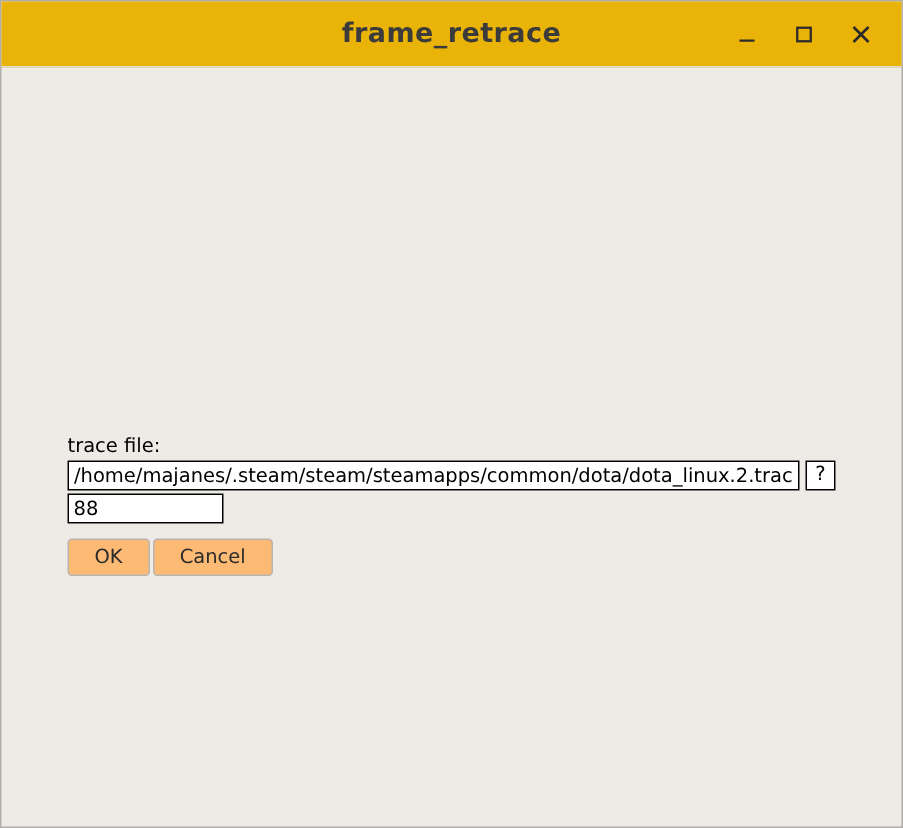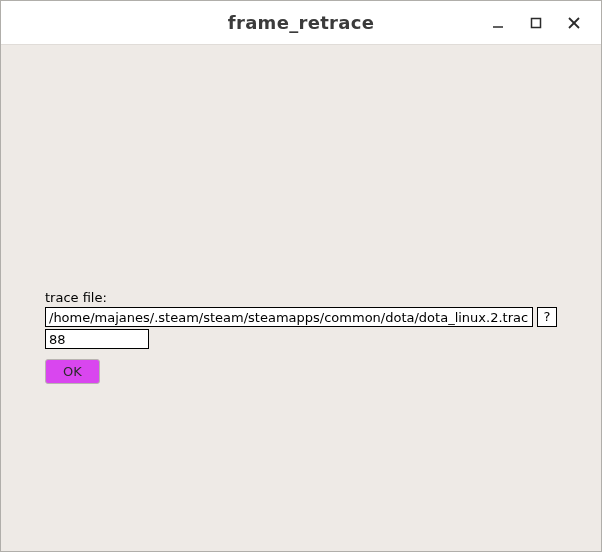--- a/index.html
+++ b/index.html
@@ -17,21 +17,21 @@
     .window-frame {
       width: 602px;
       height: 552px;
       background: #eeeae6;
       border: 0.5px solid #b0aeaa;
       display: flex;
       flex-direction: column;
     }
     .titlebar {
       height: 44px;
-      background: #ffffff;
+      background: #eab308;
       display: flex;
       align-items: center;
       padding: 0 12px;
       border-bottom: 1px solid #e0dcd8;
     }
     .titlebar-title {
       flex: 1;
       text-align: center;
       font-size: 18px;
       font-weight: 600;
@@ -105,21 +105,21 @@
     .frame-input {
       width: 104px;
       display: block;
       margin-bottom: 10px;
     }
     .button-row {
       display: flex;
       gap: 2px;
     }
     .std-btn {
-      background: #d946ef;
+      background: #fdba74;
       border: 1px solid #b8b4b0;
       border-radius: 3px;
       font-size: 13px;
       color: #2b2b2b;
       padding: 4px 17px;
       cursor: pointer;
       font-family: inherit;
     }
   </style>
 </head>
@@ -156,17 +156,18 @@
       <div class="file-row">
         <input type="text" class="text-input file-input" value="/home/majanes/.steam/steam/steamapps/common/dota/dota_linux.2.trace" style="">
         <button class="browse-btn">?</button>
       </div>
 
 
       <input type="text" class="text-input frame-input" value="88" style="">
 
       <div class="button-row">
         <button class="std-btn">OK</button>
+        <button class="std-btn">Cancel</button>
       </div>
 
     </div>
   </div>
 </div>
 
 </body></html>

